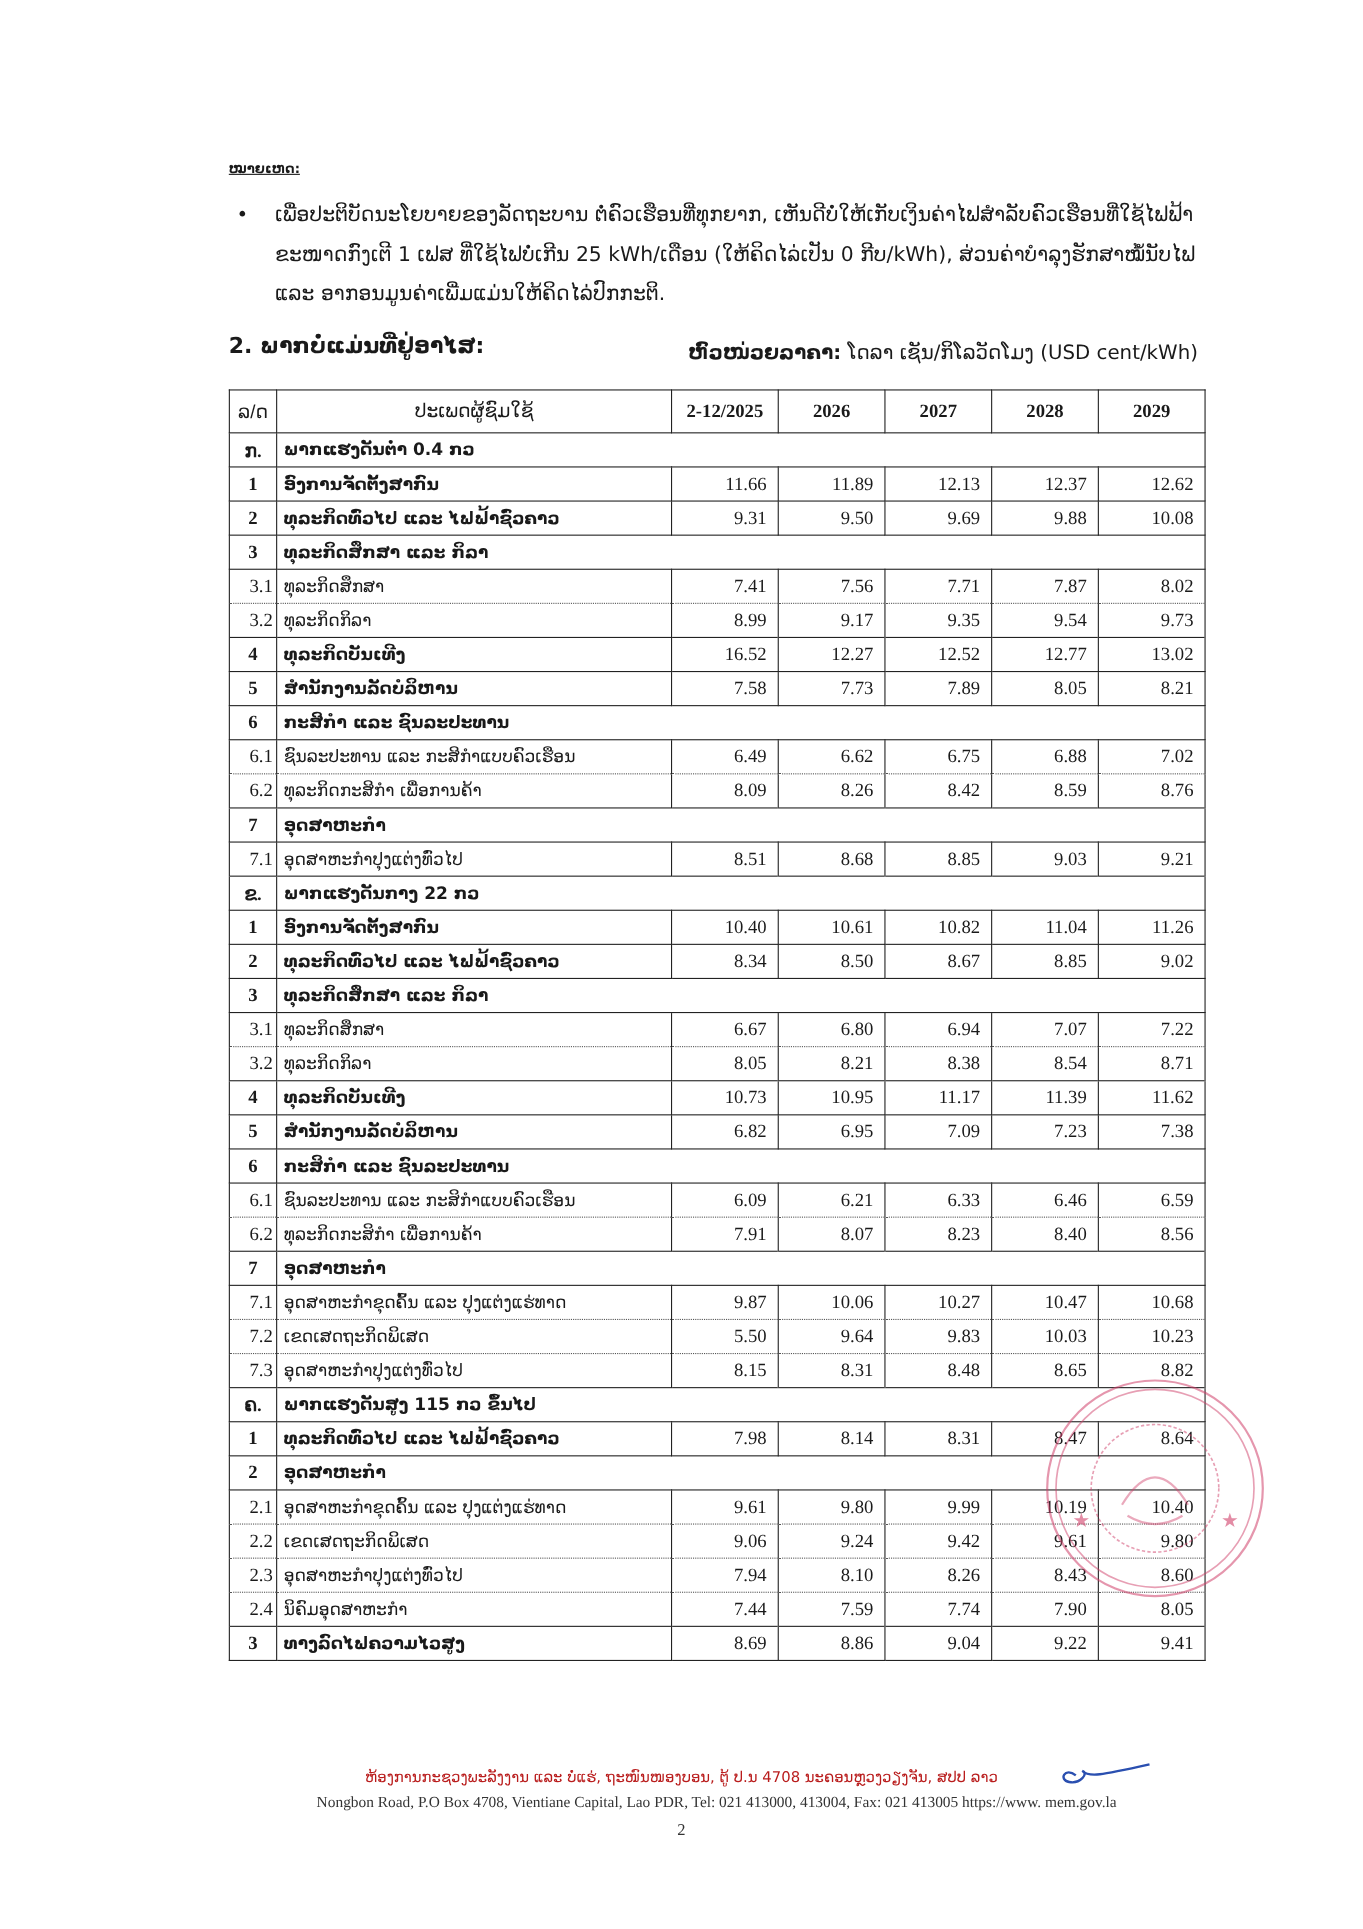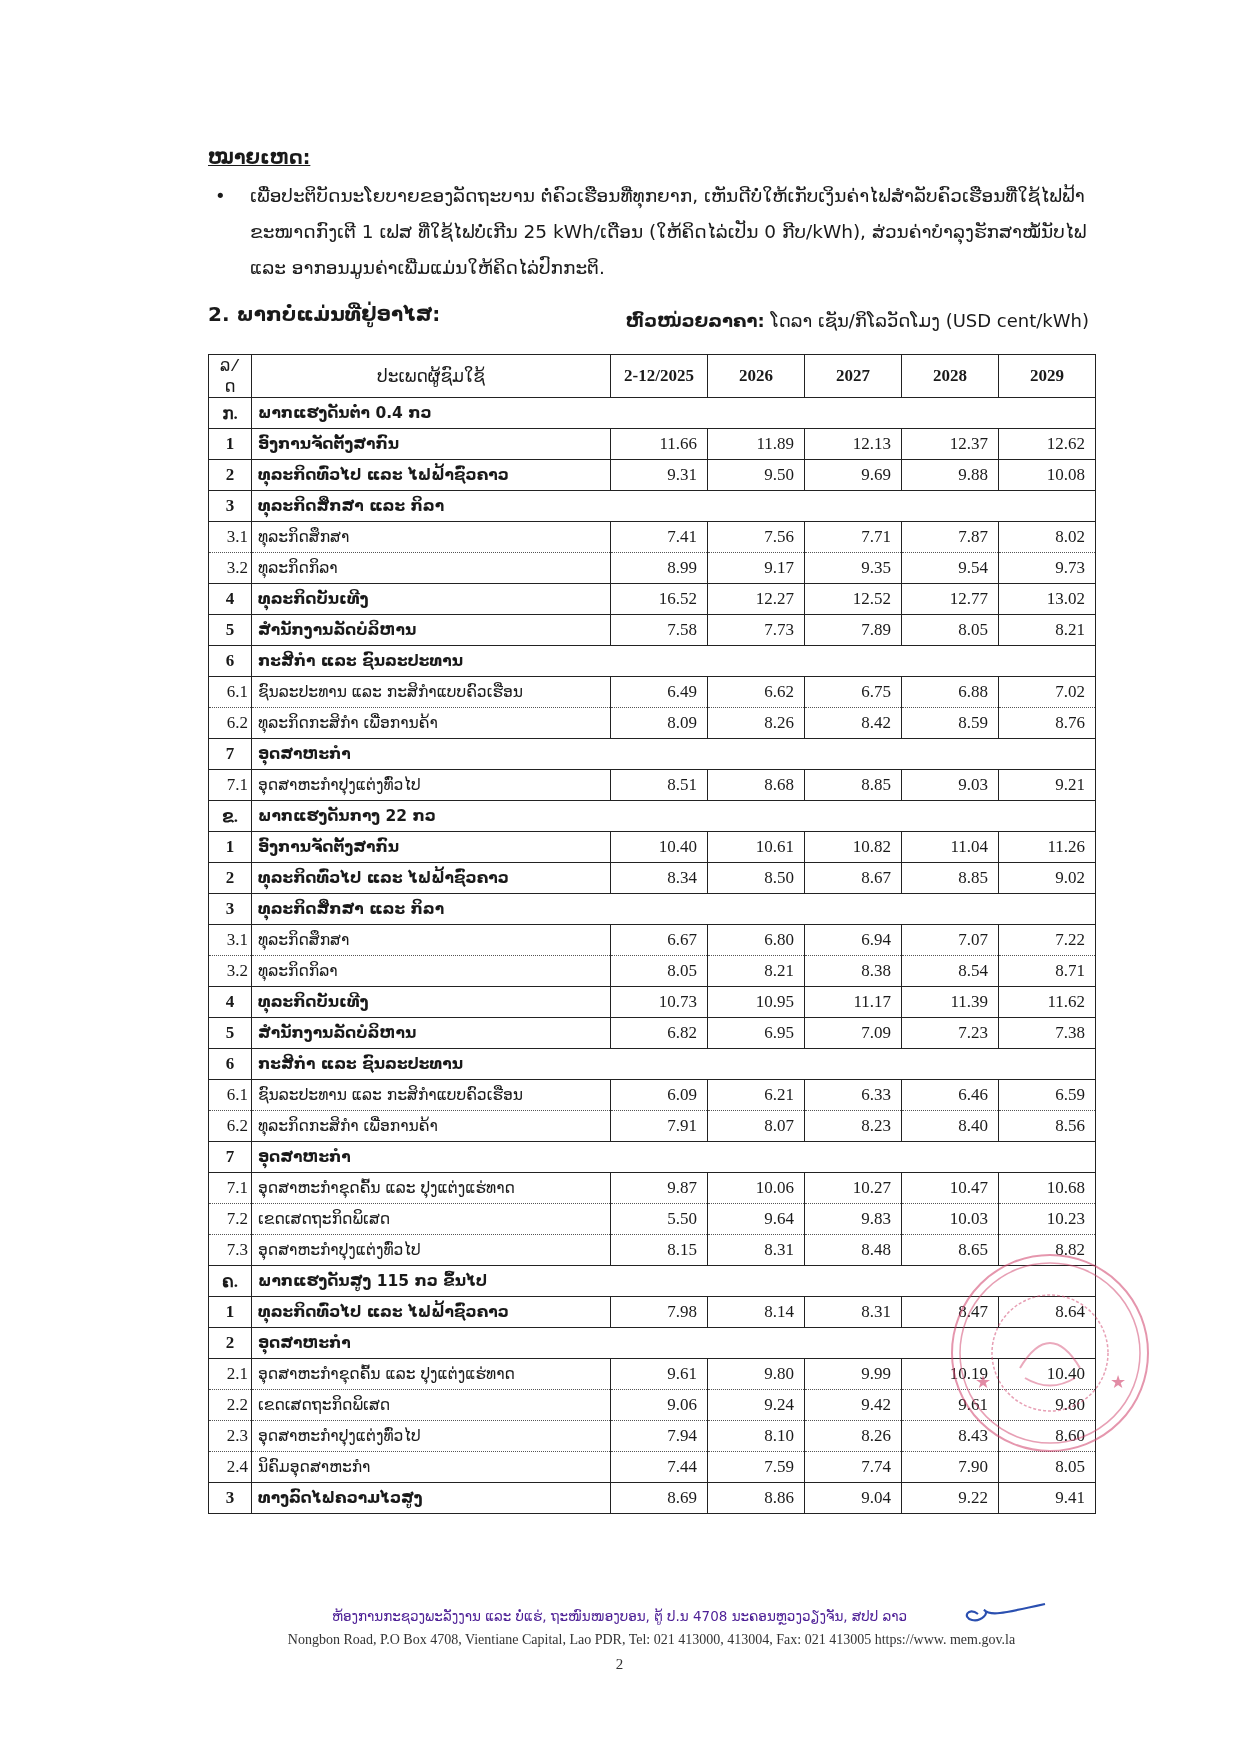--- a/index.html
+++ b/index.html
@@ -1,40 +1,40 @@
 <!DOCTYPE html>
 <html><head>
 <meta charset="utf-8">
 <style>
   html, body { margin: 0; padding: 0; background: #ffffff; }
   body { width: 1239px; height: 1754px; position: relative; overflow: hidden;
          font-family: "Liberation Serif", "DejaVu Serif", serif; color: #1a1a1a; }
   .note-title { position: absolute; left: 208px; top: 146px; font-family: "DejaVu Sans", sans-serif;
-                font-size: 19px; font-weight: bold; text-decoration: underline; }
+                font-size: 12px; font-weight: bold; text-decoration: underline; }
   .note { position: absolute; left: 250px; top: 178px; width: 855px; font-family: "DejaVu Sans", sans-serif;
           font-size: 18.5px; line-height: 36px; }
   .note .bullet { position: absolute; left: -35px; top: 0; font-size: 18px; }
   .section-title { position: absolute; left: 208px; top: 302px; font-family: "DejaVu Sans", sans-serif;
                    font-size: 20px; font-weight: bold; }
   .unit { position: absolute; right: 150px; top: 310px; font-size: 18px; font-family: "DejaVu Sans", sans-serif; }
   .unit b { font-weight: bold; }
   table { position: absolute; left: 208px; top: 354px; border-collapse: collapse; width: 888px; }
   th, td { border: 1px solid #222; height: 30px; padding: 0 6px; font-size: 17px; }
   th { height: 38px; font-weight: bold; }
   th.cat { font-family: "DejaVu Sans", sans-serif; font-weight: normal; }
-  th.no { font-family: Liberation Mono, monospace; font-weight: normal; width: 30px; }
+  th.no { font-family: Liberation Sans, sans-serif; font-weight: normal; width: 30px; }
   td.no { text-align: right; width: 30px; padding: 0 3px; }
   td.label { font-family: "DejaVu Sans", sans-serif; font-size: 15.5px; }
   td.label.bold { font-weight: bold; }
   td.no.bold { font-weight: bold; text-align: center; }
   td.num { text-align: right; width: 80px; padding-right: 10px; }
   tr.sub td { border-top: 1px dotted #555; border-bottom: 1px dotted #555; }
   tr.group td.span { border-right: 1px solid #222; }
   .footer { position: absolute; left: 0; width: 1239px; text-align: center; }
-  .footer.l1 { top: 1608px; font-family: "DejaVu Sans", sans-serif; font-size: 13.5px; color: #4c1d95; }
+  .footer.l1 { top: 1608px; font-family: "DejaVu Sans", sans-serif; font-size: 13.5px; color: #b91c1c; }
   .footer.l2 { top: 1632px; font-size: 14px; color: #333; margin-left: 32px; }
   .footer.l3 { top: 1656px; font-size: 15px; color: #333; }
   .sig { position: absolute; left: 960px; top: 1600px; width: 90px; height: 26px; }
   .stamp { position: absolute; left: 945px; top: 1248px; width: 210px; height: 210px; pointer-events: none; }
 </style>
 </head>
 <body>
 
 <div class="note-title">ໝາຍເຫດ:</div>
 <div class="note">

